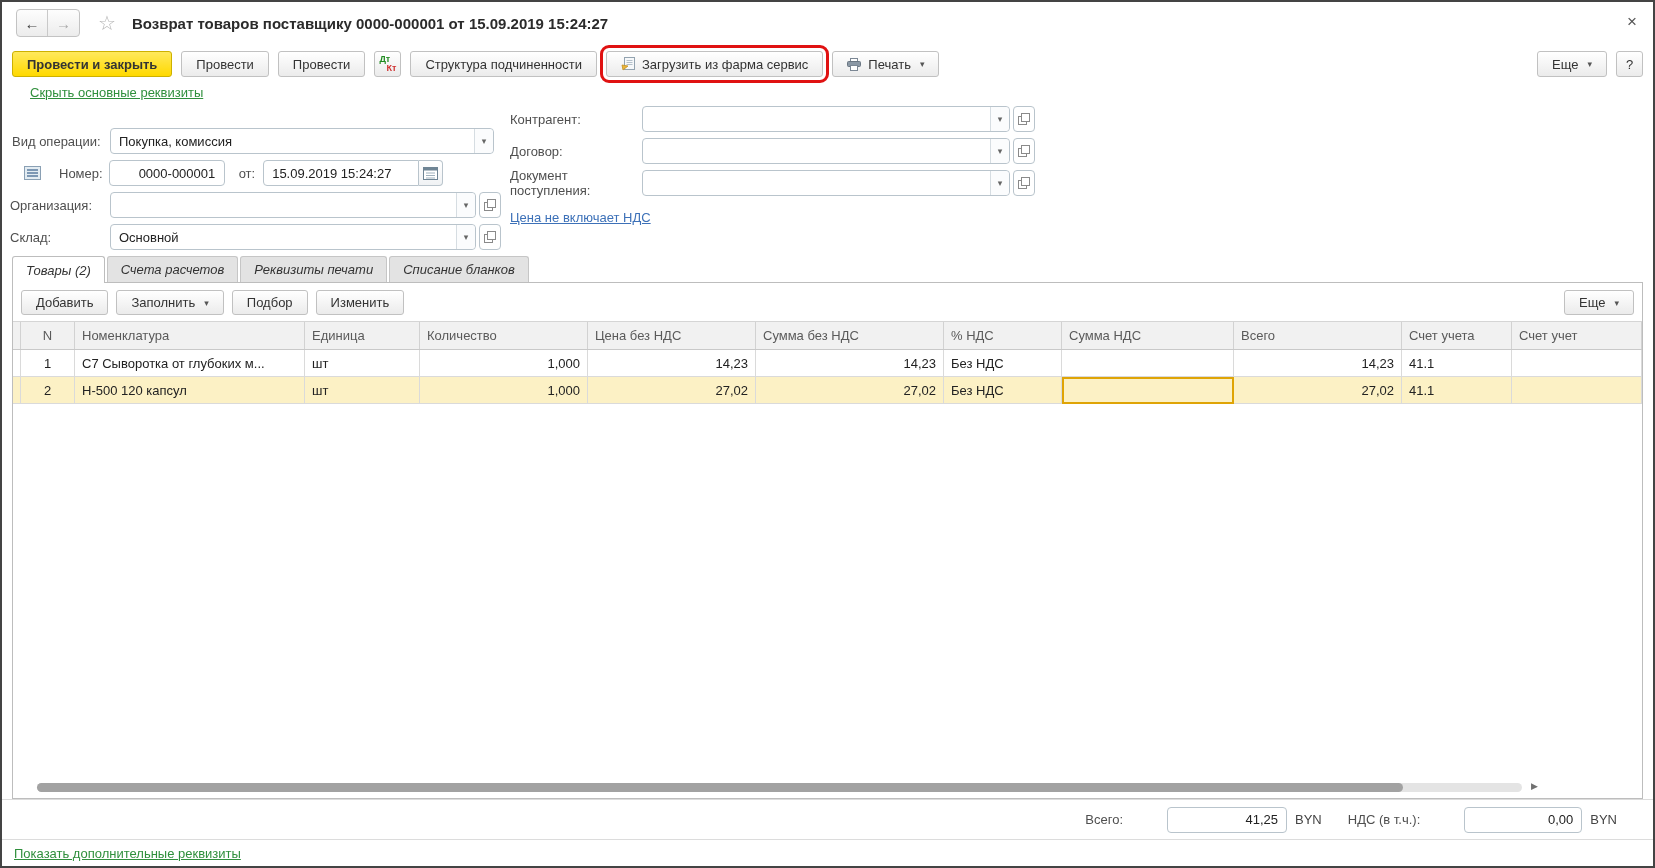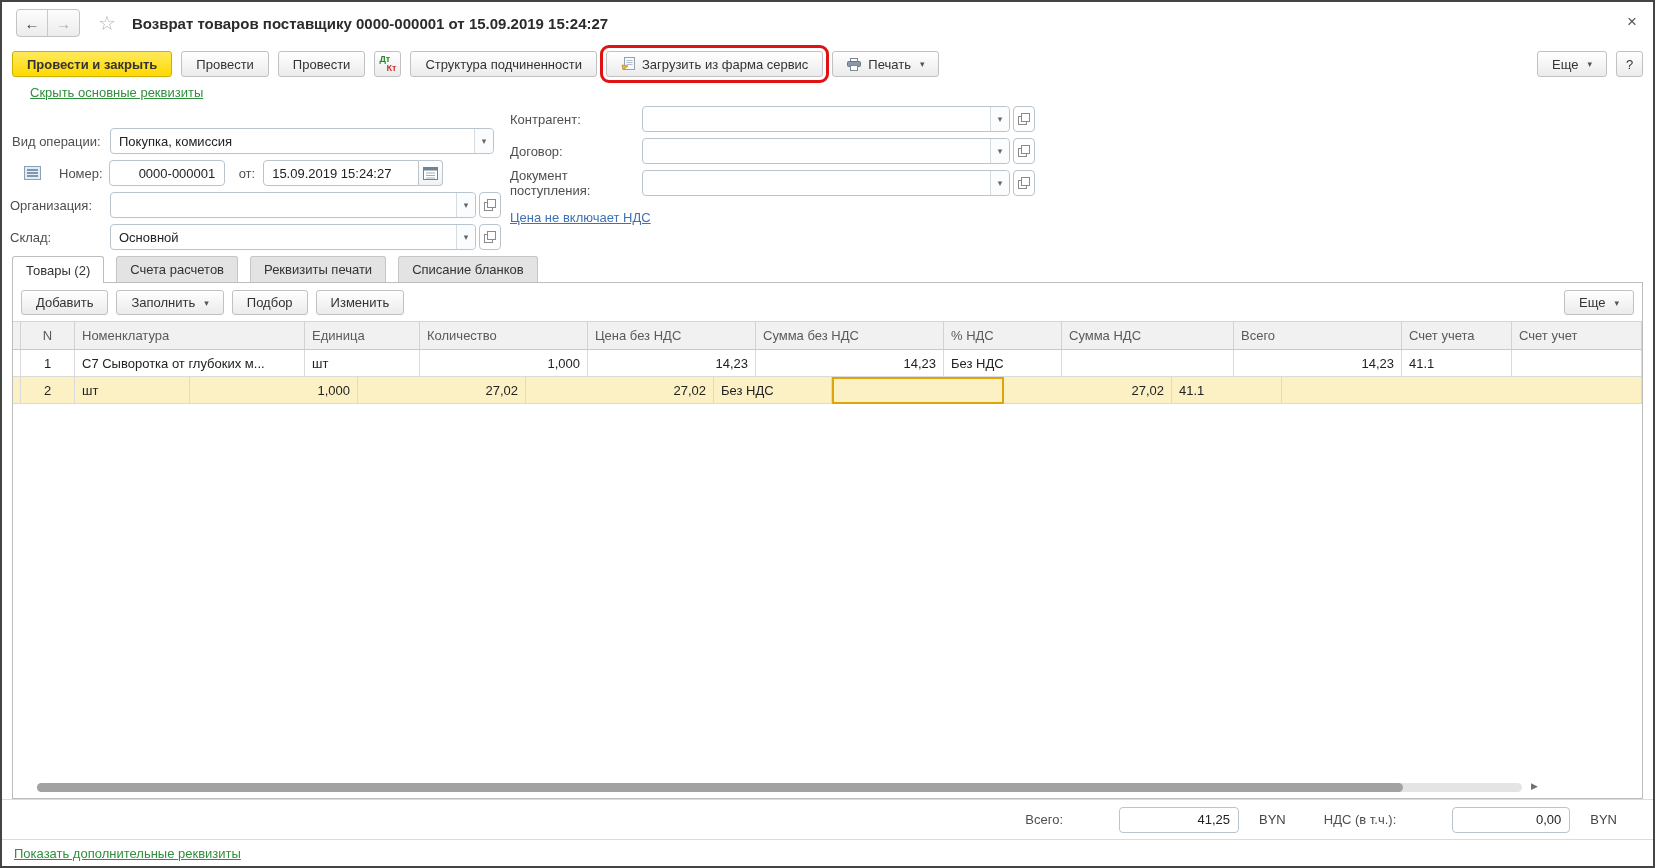--- a/index.html
+++ b/index.html
@@ -45,21 +45,21 @@
            font-family:inherit; color:#222; background:#fff; }
   .combo { display:flex; border:1px solid #b9c4cc; border-radius:4px; height:26px; background:#fff; }
   .combo-val { flex:1; display:flex; align-items:center; padding:0 8px; color:#222; overflow:hidden; white-space:nowrap; }
   .combo-caret { width:19px; border-left:1px solid #d6dde2; display:flex; align-items:center; justify-content:center; font-size:9px; color:#666; background:#fbfcfd; border-radius:0 4px 4px 0; }
   .sqbtn { width:22px; height:26px; border:1px solid #b9c4cc; border-radius:4px; background:#fff; display:flex; align-items:center; justify-content:center; margin-left:3px; }
   .dategroup { display:flex; }
   .dategroup .input { border-radius:4px 0 0 4px; }
   .calbtn { width:24px; height:26px; border:1px solid #b9c4cc; border-left:none; border-radius:0 4px 4px 0; background:linear-gradient(#fff,#f0f2f4); display:flex; align-items:center; justify-content:center; }
 
   
-  .tabs { display:flex; padding:0 10px; gap:12px; flex:none; position:relative; z-index:2; }
+  .tabs { display:flex; padding:0 10px; gap:2px; flex:none; position:relative; z-index:2;font-style:italic; }
   .tab { height:26px; padding:0 13px; display:flex; align-items:center; border:1px solid #c6c6c6;
          border-bottom:none; border-radius:3px 3px 0 0; background:#e3e3e3; color:#333; }
   .tab.active { background:#fff; border-color:#bdbdbd; margin-bottom:-1px; height:27px; }
 
   
   .panel { flex:1; margin:0 10px; border:1px solid #bdbdbd; background:#fff; display:flex; flex-direction:column; min-height:0; position:relative; }
   .gridbar { display:flex; align-items:center; gap:8px; padding:7px 8px 6px 8px; flex:none; }
   .gridbar .btn { height:25px; }
   .gb-spacer { flex:1; }
 
@@ -85,21 +85,21 @@
   .trow.current { background:#fcf1c5; }
   .sel-cell { outline:2px solid #dfa405; outline-offset:-2px; }
   .grid-empty { flex:1; background:#fff; }
 
   
   .hscroll { position:absolute; left:24px; right:120px; bottom:6px; height:9px; background:#e4e4e4; border-radius:5px; }
   .hthumb { position:absolute; left:0; top:0; height:9px; width:92%; background:#a2a2a2; border-radius:5px; }
   .harrow { position:absolute; right:-16px; top:-2px; font-size:9px; color:#707070; }
 
   
-  .totals { flex:none; height:40px; border-top:1px solid #dcdcdc; display:flex; align-items:center; justify-content:flex-end; padding-right:36px; gap:20px; }
+  .totals { flex:none; height:40px; border-top:1px solid #dcdcdc; display:flex; align-items:center; justify-content:flex-end; padding-right:36px; gap:8px; }
   .totals .input { text-align:right;margin-left:36px; }
   .cur { color:#444; margin-right:18px; }
   .bottomlink { flex:none; height:27px; border-top:1px solid #dcdcdc; display:flex; align-items:center; padding:0 12px; }
 </style>
 </head>
 <body>
 
 <div class="window">
 
   <div class="titlebar">
@@ -321,20 +321,21 @@
         <div class="cell c-vat">Без НДС</div>
         <div class="cell c-vsum num"></div>
         <div class="cell c-tot num">14,23</div>
         <div class="cell c-acc">41.1</div>
         <div class="cell c-acc2"></div>
       </div>
 
       <div class="trow current">
         <div class="cell c-mk"></div>
         <div class="cell c-n">2</div>
+        <div class="cell c-nom">Н-500 120 капсул</div>
         <div class="cell c-unit">шт</div>
         <div class="cell c-qty num">1,000</div>
         <div class="cell c-price num">27,02</div>
         <div class="cell c-amt num">27,02</div>
         <div class="cell c-vat">Без НДС</div>
         <div class="cell c-vsum num sel-cell"></div>
         <div class="cell c-tot num">27,02</div>
         <div class="cell c-acc">41.1</div>
         <div class="cell c-acc2"></div>
       </div>

